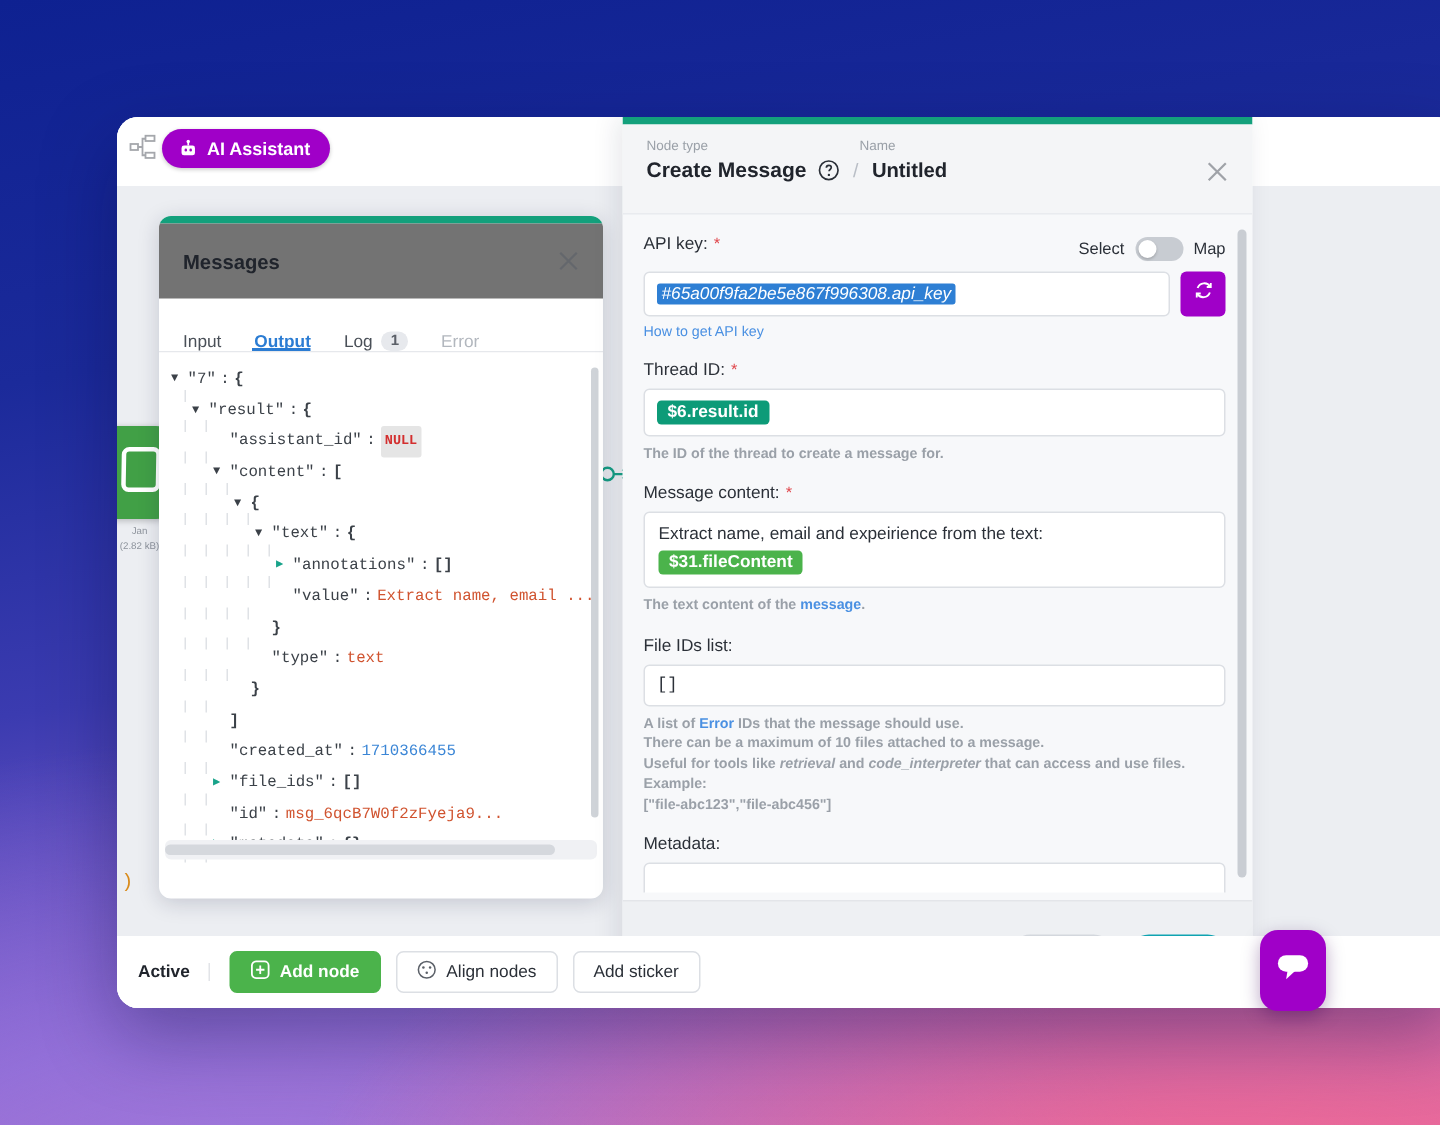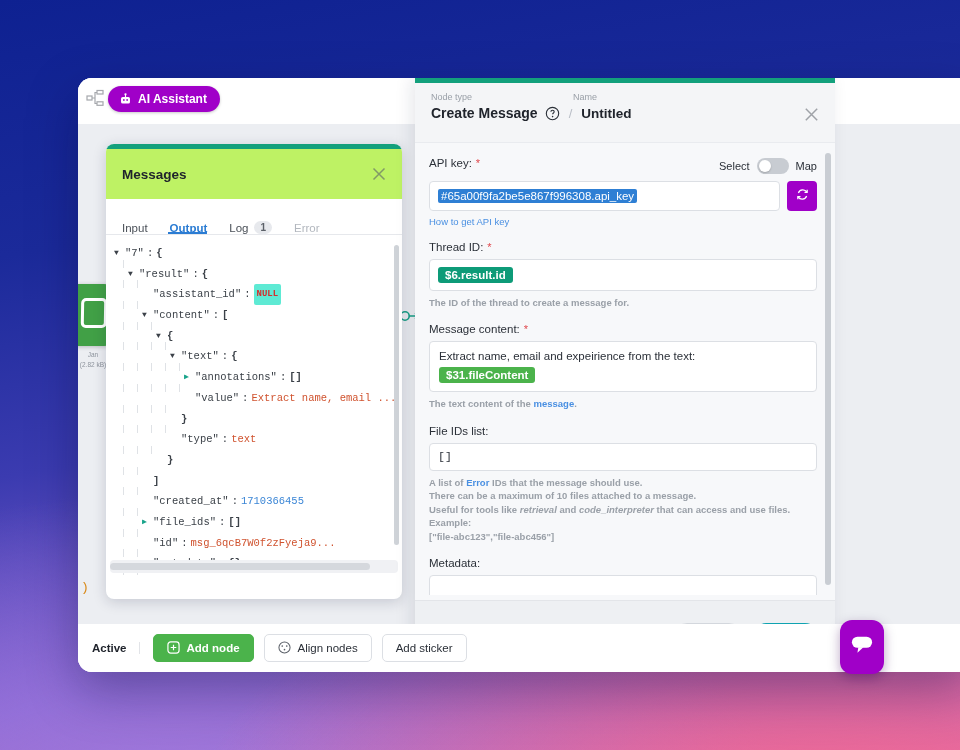--- a/index.html
+++ b/index.html
@@ -91,21 +91,21 @@
     position: absolute; left: 28px; top: 66px;
     width: 296px; height: 455px;
     background: #ffffff;
     border-radius: 8px;
     box-shadow: 0 3px 14px rgba(20,30,60,.18);
     overflow: hidden;
   }
   .panel-accent { height: 5px; background: #13a07c; }
   .msg-head {
     height: 50px;
-    background: #bef264;
+    background: #737373;
     display: flex; align-items: center;
     padding: 0 16px;
     position: relative;
   }
   .msg-title { font-size: 13.5px; font-weight: 700; color: #20242c; }
   .msg-close {
     position: absolute; right: 14px; top: 50%; transform: translateY(-50%);
     width: 18px; height: 18px; cursor: pointer; opacity: .6;
   }
   .msg-tabs {
@@ -158,21 +158,21 @@
     color: #3b4148; font-size: 8px; line-height: 20.7px;
   }
   .caret-right { color: #18a38a; }
   .caret-none { flex: none; width: 11px; }
   .jkey   { color: #3b4148; }
   .jpunct { color: #3b4148; font-weight: bold; }
   .jcolon { color: #3b4148; padding: 0 3px; }
   .jstr   { color: #d0532f; }
   .jnum   { color: #3b86d6; }
   .jnull  {
-    color: #d32f2f; background: #5eead4; font-weight: bold;
+    color: #d32f2f; background: #e5e5e5; font-weight: bold;
     font-size: 9px; padding: 0 3px; border-radius: 2px;
   }
   .json-scroll-v {
     position: absolute; right: 3px; top: 10px;
     width: 5px; height: 300px;
     background: #cfd3d8; border-radius: 3px;
   }
   .json-scroll-h {
     position: absolute; left: 8px; right: 18px; bottom: 5px;
     height: 7px; background: #d5d8dd; border-radius: 4px;
@@ -262,20 +262,21 @@
   .refresh-btn {
     width: 30px; height: 30px;
     background: #a000c8; border-radius: 4px;
     display: flex; align-items: center; justify-content: center;
     cursor: pointer;
   }
   .sel-token {
     background: #2e7fd4; color: #fff;
     border-radius: 2px; padding: 1px 3px;
     font-size: 11.5px;
+    font-style: italic;
   }
   .token-teal {
     display: inline-block;
     background: #0d9b78; color: #fff; font-weight: 700;
     border-radius: 3px; padding: 2px 7px; font-size: 11.5px;
   }
   .token-green {
     display: inline-block;
     background: #4bb34b; color: #fff; font-weight: 700;
     border-radius: 3px; padding: 2px 7px; font-size: 11.5px;

